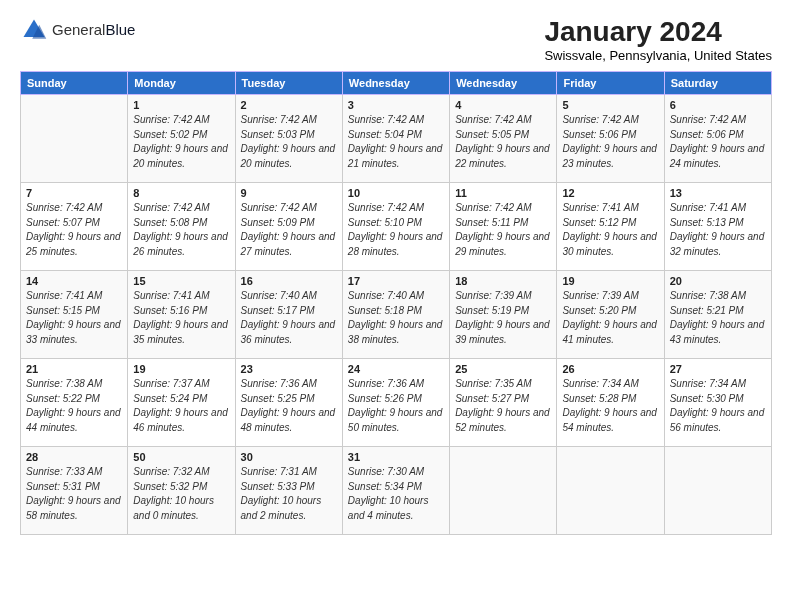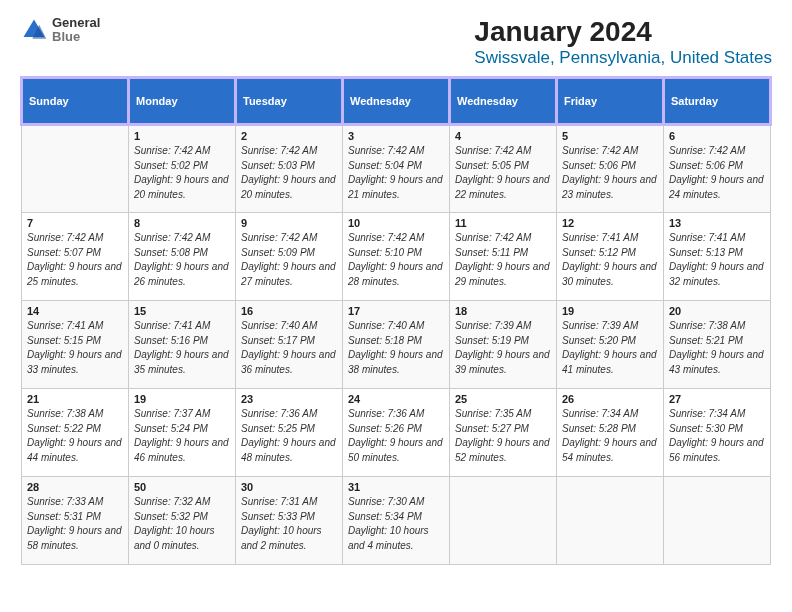--- a/index.html
+++ b/index.html
@@ -21,55 +21,54 @@
       align-items: flex-start;
       margin-bottom: 8px;
     }
     .logo {
       display: flex;
       align-items: center;
       gap: 4px;
     }
     .logo-text {
       display: flex;
-      flex-direction: column;
-      font-size: 13px;
-      font-weight: bold;
+      font-size: 15px;
+      font-weight: normal;
       line-height: 1.1;
     }
     .logo-text .general { color: #333; }
-    .logo-text .blue { color: #737373; }
+    .logo-text .blue { color: #0f172a; }
     .logo-icon {
       width: 28px;
       height: 28px;
     }
     .title-block {
     }
     .month-title {
       font-size: 28px;
       font-weight: bold;
       color: #222;
     }
     .location {
-      font-size: 17px;
-      color: #0369a1;
+      font-size: 13px;
+      color: #000000;
     }
     .calendar {
       width: 100%;
       border-collapse: collapse;
       font-size: 10.5px;
     }
     .calendar thead th {
       background: #2a6fc9;
       color: #fff;
-      padding: 16px 6px;
+      padding: 5px 6px;
       text-align: left;
       font-size: 11px;
       font-weight: bold;
-      border: 3px solid #c4b5fd;
+      border: 1px solid #c4b5fd;
     }
     .calendar tbody td {
       border: 1px solid #ccc;
       vertical-align: top;
       padding: 4px 5px;
       width: 14.28%;
       height: 88px;
     }
     .calendar tbody tr:nth-child(odd) td {
       background: #f9f9f9;

